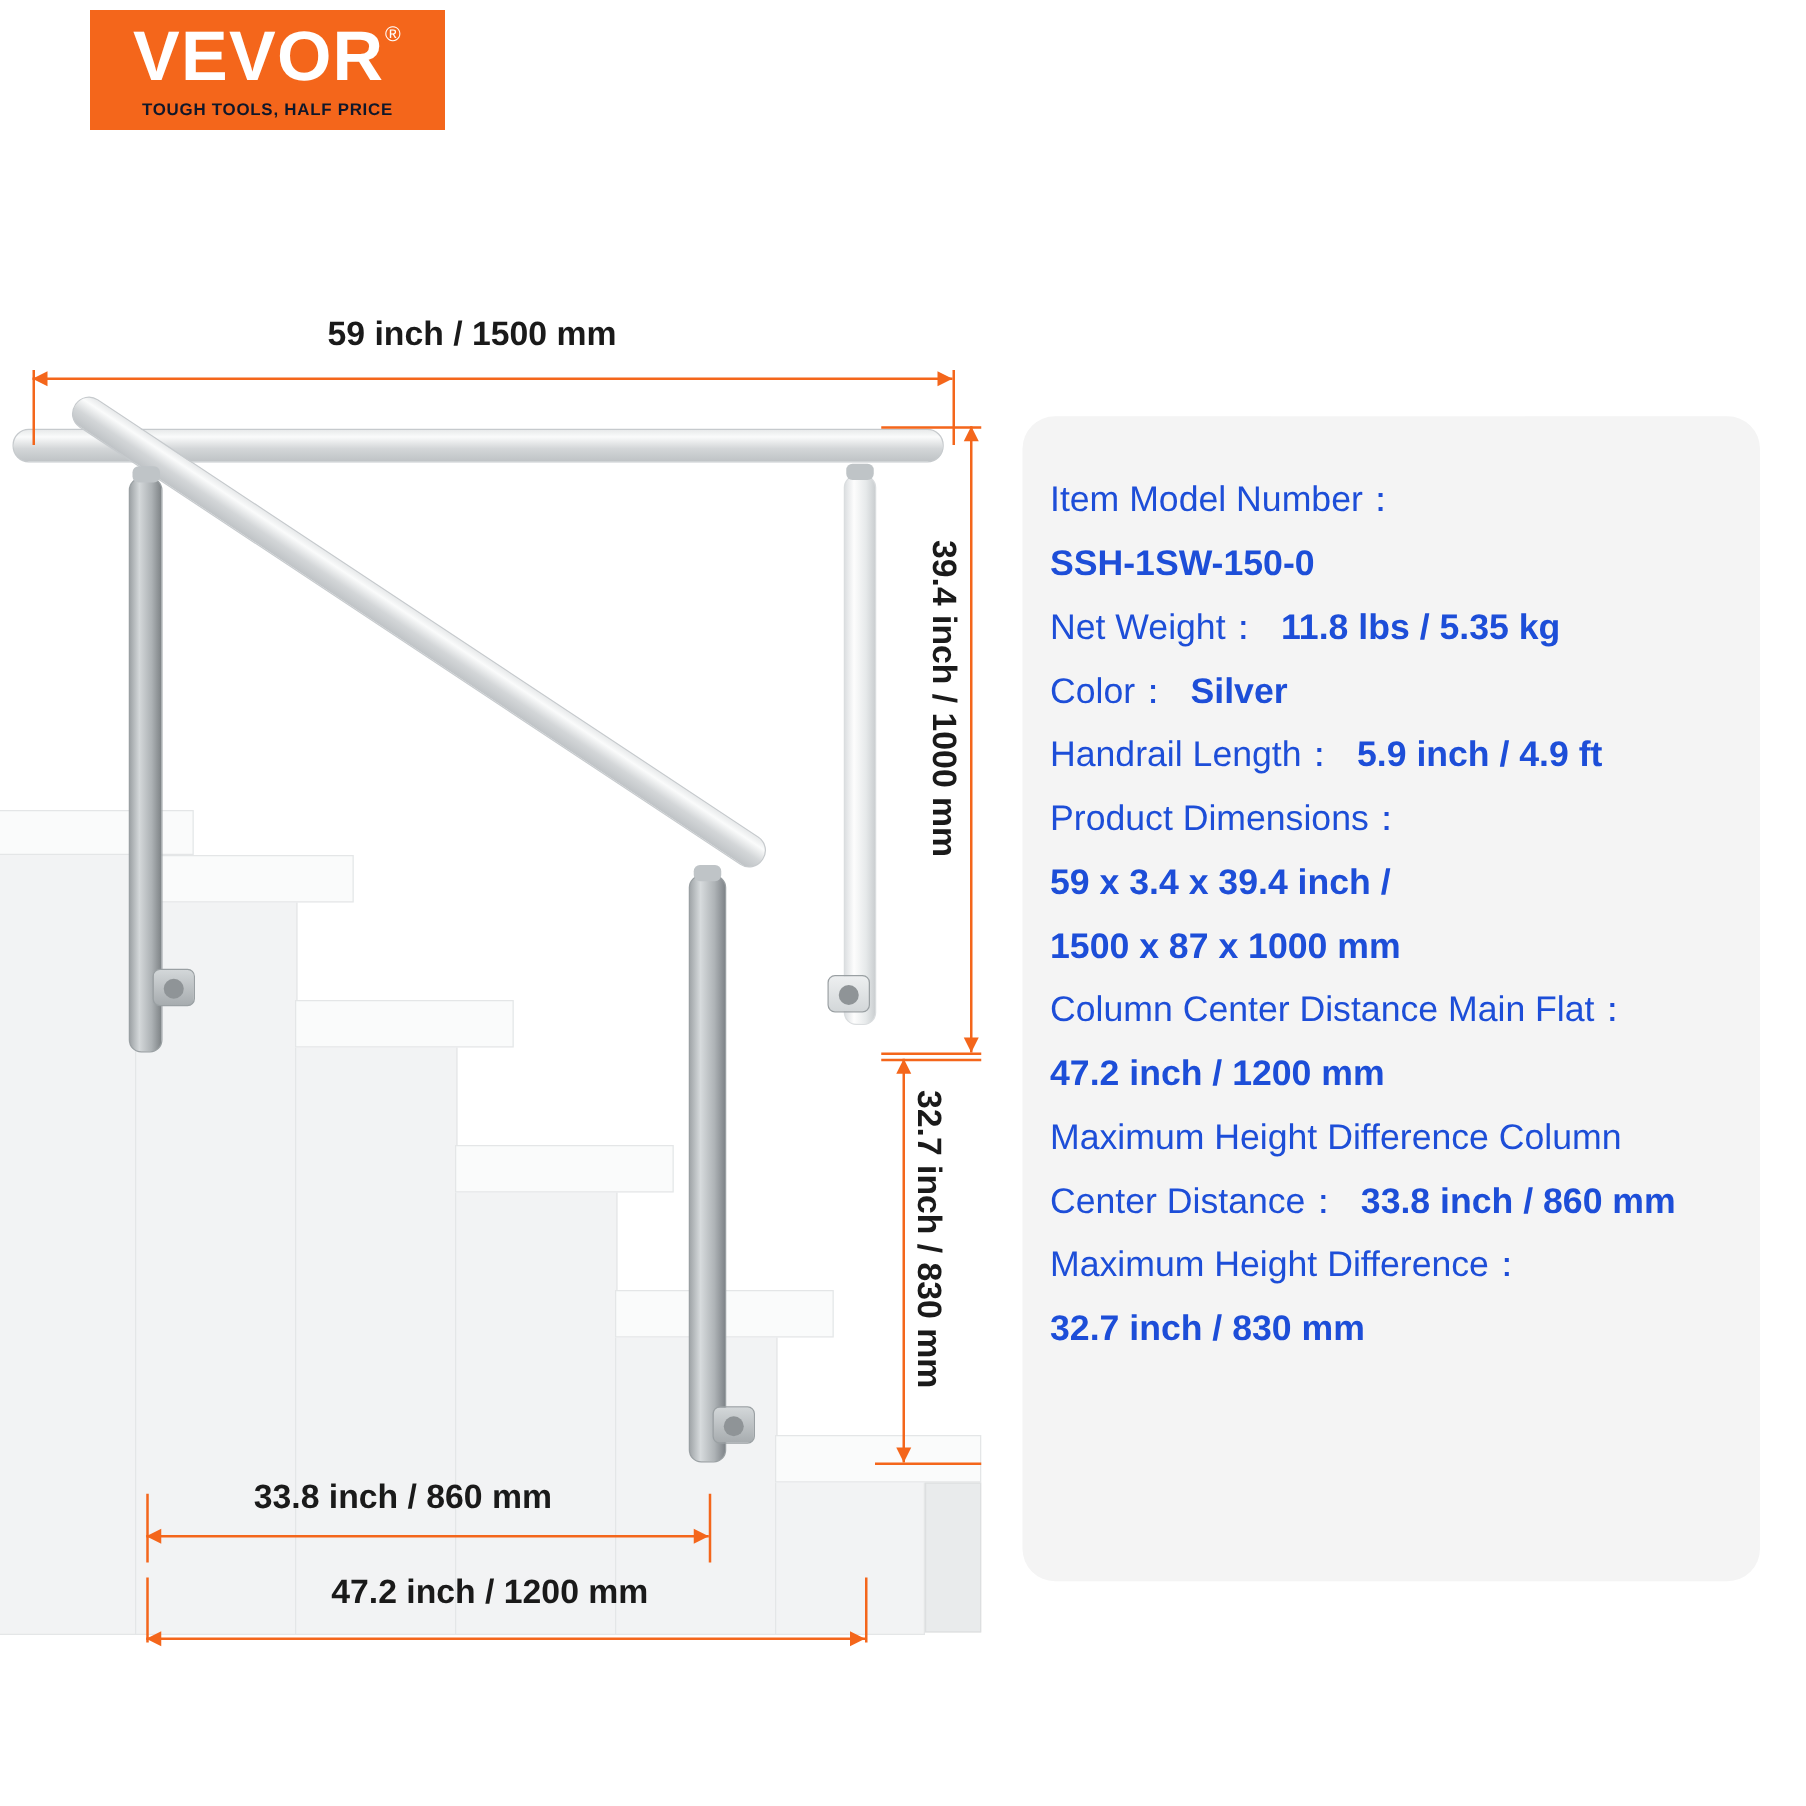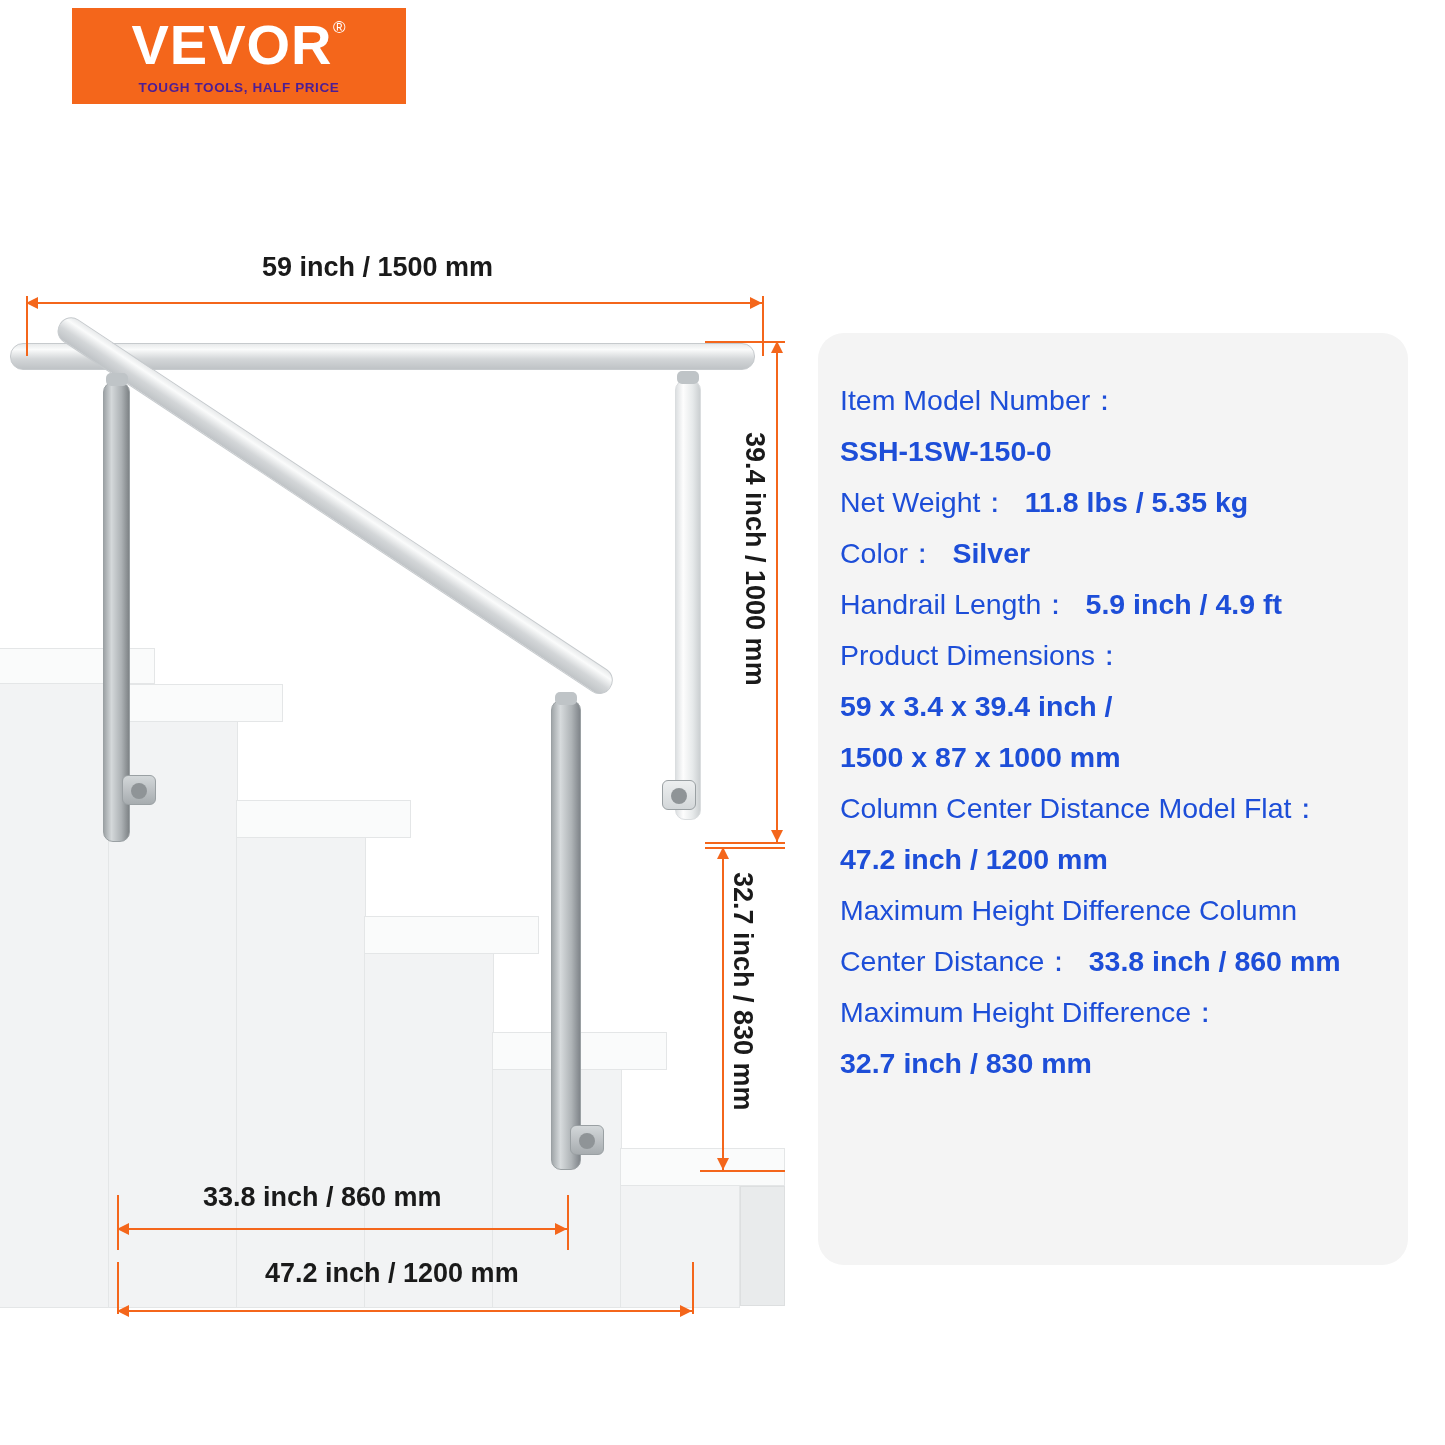--- a/index.html
+++ b/index.html
@@ -13,21 +13,21 @@
     position: relative;
     font-family: "Liberation Sans", sans-serif;
     overflow: hidden;
   }
 
   
   .logo {
     position: absolute;
     left: 72px;
     top: 8px;
-    width: 334px;
+    width: 284px;
     height: 96px;
     background: #F4661B;
     display: flex;
     flex-direction: column;
     align-items: center;
     justify-content: center;
   }
   .logo-word {
     font-size: 56px;
     font-weight: bold;
@@ -41,21 +41,21 @@
     position: absolute;
     right: 0;
     top: 2px;
     font-size: 17px;
     font-weight: normal;
   }
   .logo-tag {
     margin-top: 7px;
     font-size: 13.5px;
     font-weight: bold;
-    color: #4c1d95;
+    color: #0f172a;
     letter-spacing: 0.6px;
   }
 
   
   .diagram {
     position: absolute;
     left: 0;
     top: 0;
     width: 820px;
     height: 1445px;
@@ -323,19 +323,19 @@
 
 <div class="spec-panel" id="spec-panel">
     <div class="spec-line"><span class="lbl">Item Model Number：</span></div>
     <div class="spec-line"><span class="val">SSH-1SW-150-0</span></div>
     <div class="spec-line"><span class="lbl">Net Weight：</span><span class="val">&nbsp;&nbsp;11.8 lbs / 5.35 kg</span></div>
     <div class="spec-line"><span class="lbl">Color：</span><span class="val">&nbsp;&nbsp;Silver</span></div>
     <div class="spec-line"><span class="lbl">Handrail Length：</span><span class="val">&nbsp;&nbsp;5.9 inch / 4.9 ft</span></div>
     <div class="spec-line"><span class="lbl">Product Dimensions：</span></div>
     <div class="spec-line"><span class="val">59 x 3.4 x 39.4 inch /</span></div>
     <div class="spec-line"><span class="val">1500 x 87 x 1000 mm</span></div>
-    <div class="spec-line"><span class="lbl">Column Center Distance Model Flat：</span></div>
+    <div class="spec-line"><span class="lbl">Column Center Distance Main Flat：</span></div>
     <div class="spec-line"><span class="val">47.2 inch / 1200 mm</span></div>
     <div class="spec-line"><span class="lbl">Maximum Height Difference Column</span></div>
     <div class="spec-line"><span class="lbl">Center Distance：</span><span class="val">&nbsp;&nbsp;33.8 inch / 860 mm</span></div>
     <div class="spec-line"><span class="lbl">Maximum Height Difference：</span></div>
     <div class="spec-line"><span class="val">32.7 inch / 830 mm</span></div>
   </div>
 
 </body></html>

